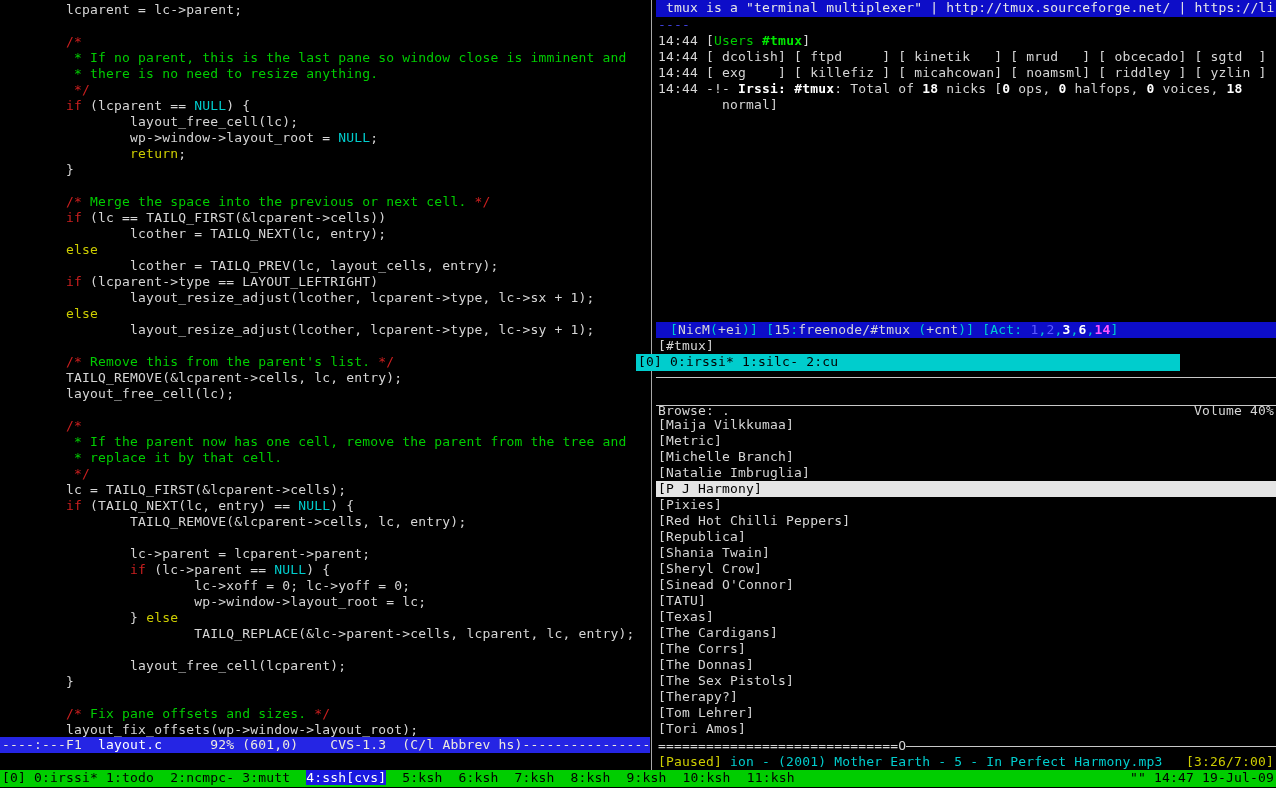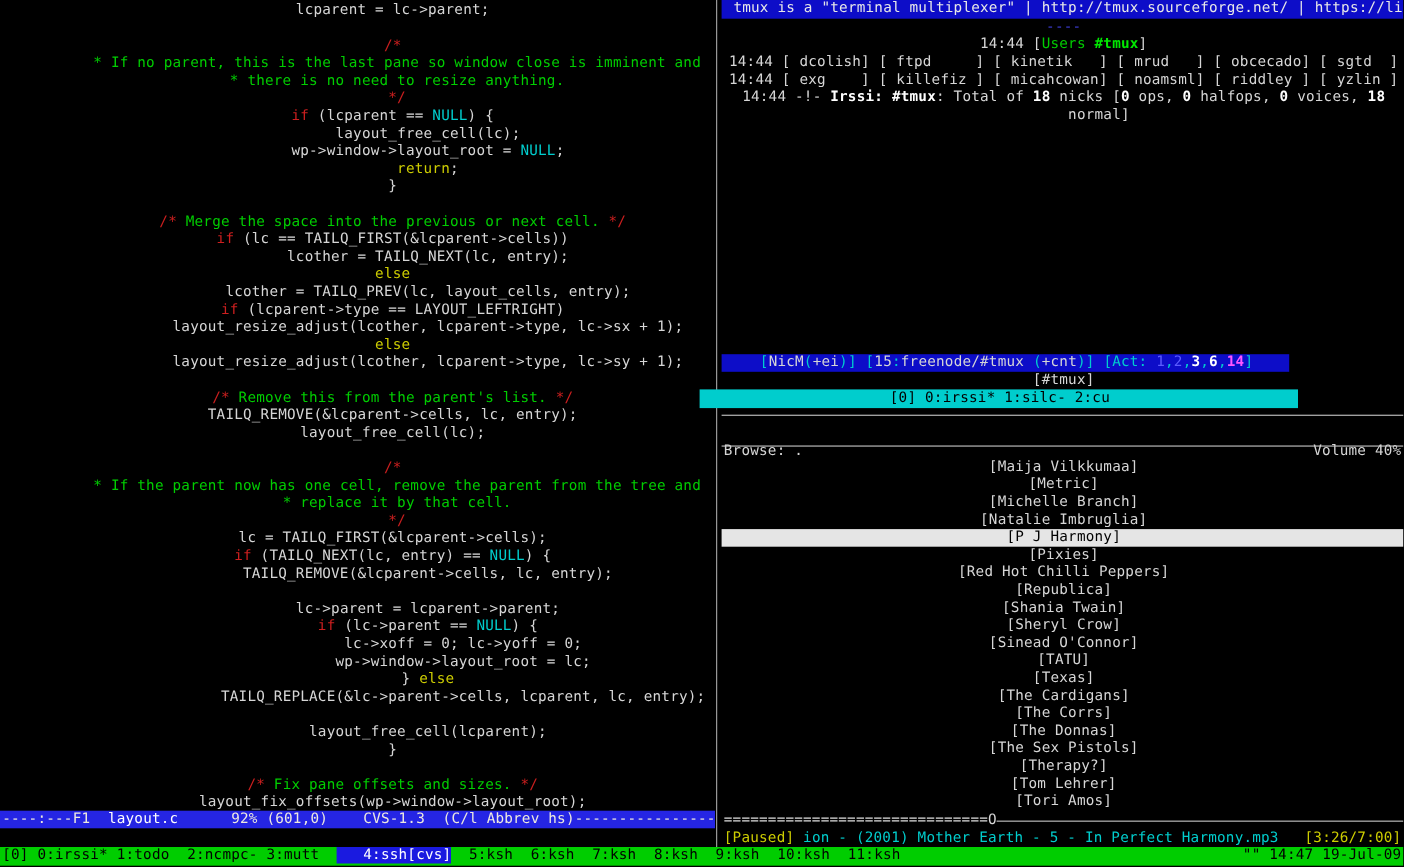--- a/index.html
+++ b/index.html
@@ -3,47 +3,47 @@
 <meta charset="utf-8">
 <style>
   html,body{margin:0;padding:0;background:#000;}
   *{box-sizing:border-box;}
   #screen{
     position:relative;width:1276px;height:788px;background:#000;overflow:hidden;
     font-family:"DejaVu Sans Mono","Liberation Mono",monospace;
     font-size:13px;line-height:16px;letter-spacing:0.18px;color:var(--term-fg);
   }
   .row{height:16px;white-space:pre;}
-  .abs{position:absolute;text-align:center;}
+  .abs{position:absolute;}
 
   
   .c-w{color:var(--term-fg);}
   .c-wb{color:#ffffff;font-weight:bold;}
   .c-g{color:var(--green);}
   .c-gb{color:var(--green-bright);font-weight:bold;}
   .c-cy{color:var(--cyan);}
   .c-y{color:var(--yellow);}
   .c-r{color:var(--red);}
   .c-bb{color:var(--bright-blue);}
   .c-mb{color:var(--magenta);font-weight:bold;}
   .c-k{color:#000;}
   .c-ml{color:#eeeadf;}
   .c-mlb{color:#ffffff;font-weight:normal;}
-  .c-cur{background:var(--cur-bg);color:#fff;padding-left:24px;}
+  .c-cur{background:var(--cur-bg);color:#fff;}
 
   
   #code{left:2px;top:2px;width:646px;}
   #modeline{left:0;top:737px;width:650px;height:16px;background:var(--modeline-bg);padding-left:2px;white-space:pre;}
   #pane-border{left:651px;top:0;width:1px;height:770px;background:var(--pane-border);}
 
   
   #topicbar{left:656px;top:0;width:620px;height:17px;background:var(--blue-bg);color:#e8e8e8;white-space:pre;padding-left:2px;}
   #topic-cont{left:656px;top:17px;width:620px;color:var(--cont-blue);white-space:pre;padding-left:2px;}
   #chat{left:656px;top:33px;width:620px;padding-left:2px;}
-  #irc-statusbar{left:656px;top:322px;width:516px;height:16px;background:var(--blue-bg);white-space:pre;padding-left:2px;}
+  #irc-statusbar{left:656px;top:322px;width:620px;height:16px;background:var(--blue-bg);white-space:pre;padding-left:14px;}
   #irc-input{left:656px;top:338px;width:620px;white-space:pre;padding-left:2px;}
   #inner-tmux{left:636px;top:354px;width:544px;height:17px;background:var(--cyan);color:#000;white-space:pre;padding-left:2px;}
   .hline{left:656px;width:620px;height:1px;background:var(--rule);}
   #player-head{left:656px;top:403px;width:620px;display:flex;justify-content:space-between;padding:0 2px;white-space:pre;height:16px;}
   #artist-list{left:656px;top:417px;width:620px;}
   #artist-list .row{padding-left:2px;}
   #artist-list .sel{background:var(--sel-bg);color:#000;}
   #progress{left:656px;top:738px;width:620px;height:16px;display:flex;align-items:center;padding-left:2px;white-space:pre;}
   #progress .rulefill{flex:1;height:1px;background:var(--rule);}
   #player-status{left:656px;top:754px;width:620px;height:16px;display:flex;justify-content:space-between;padding:0 2px;white-space:pre;}

